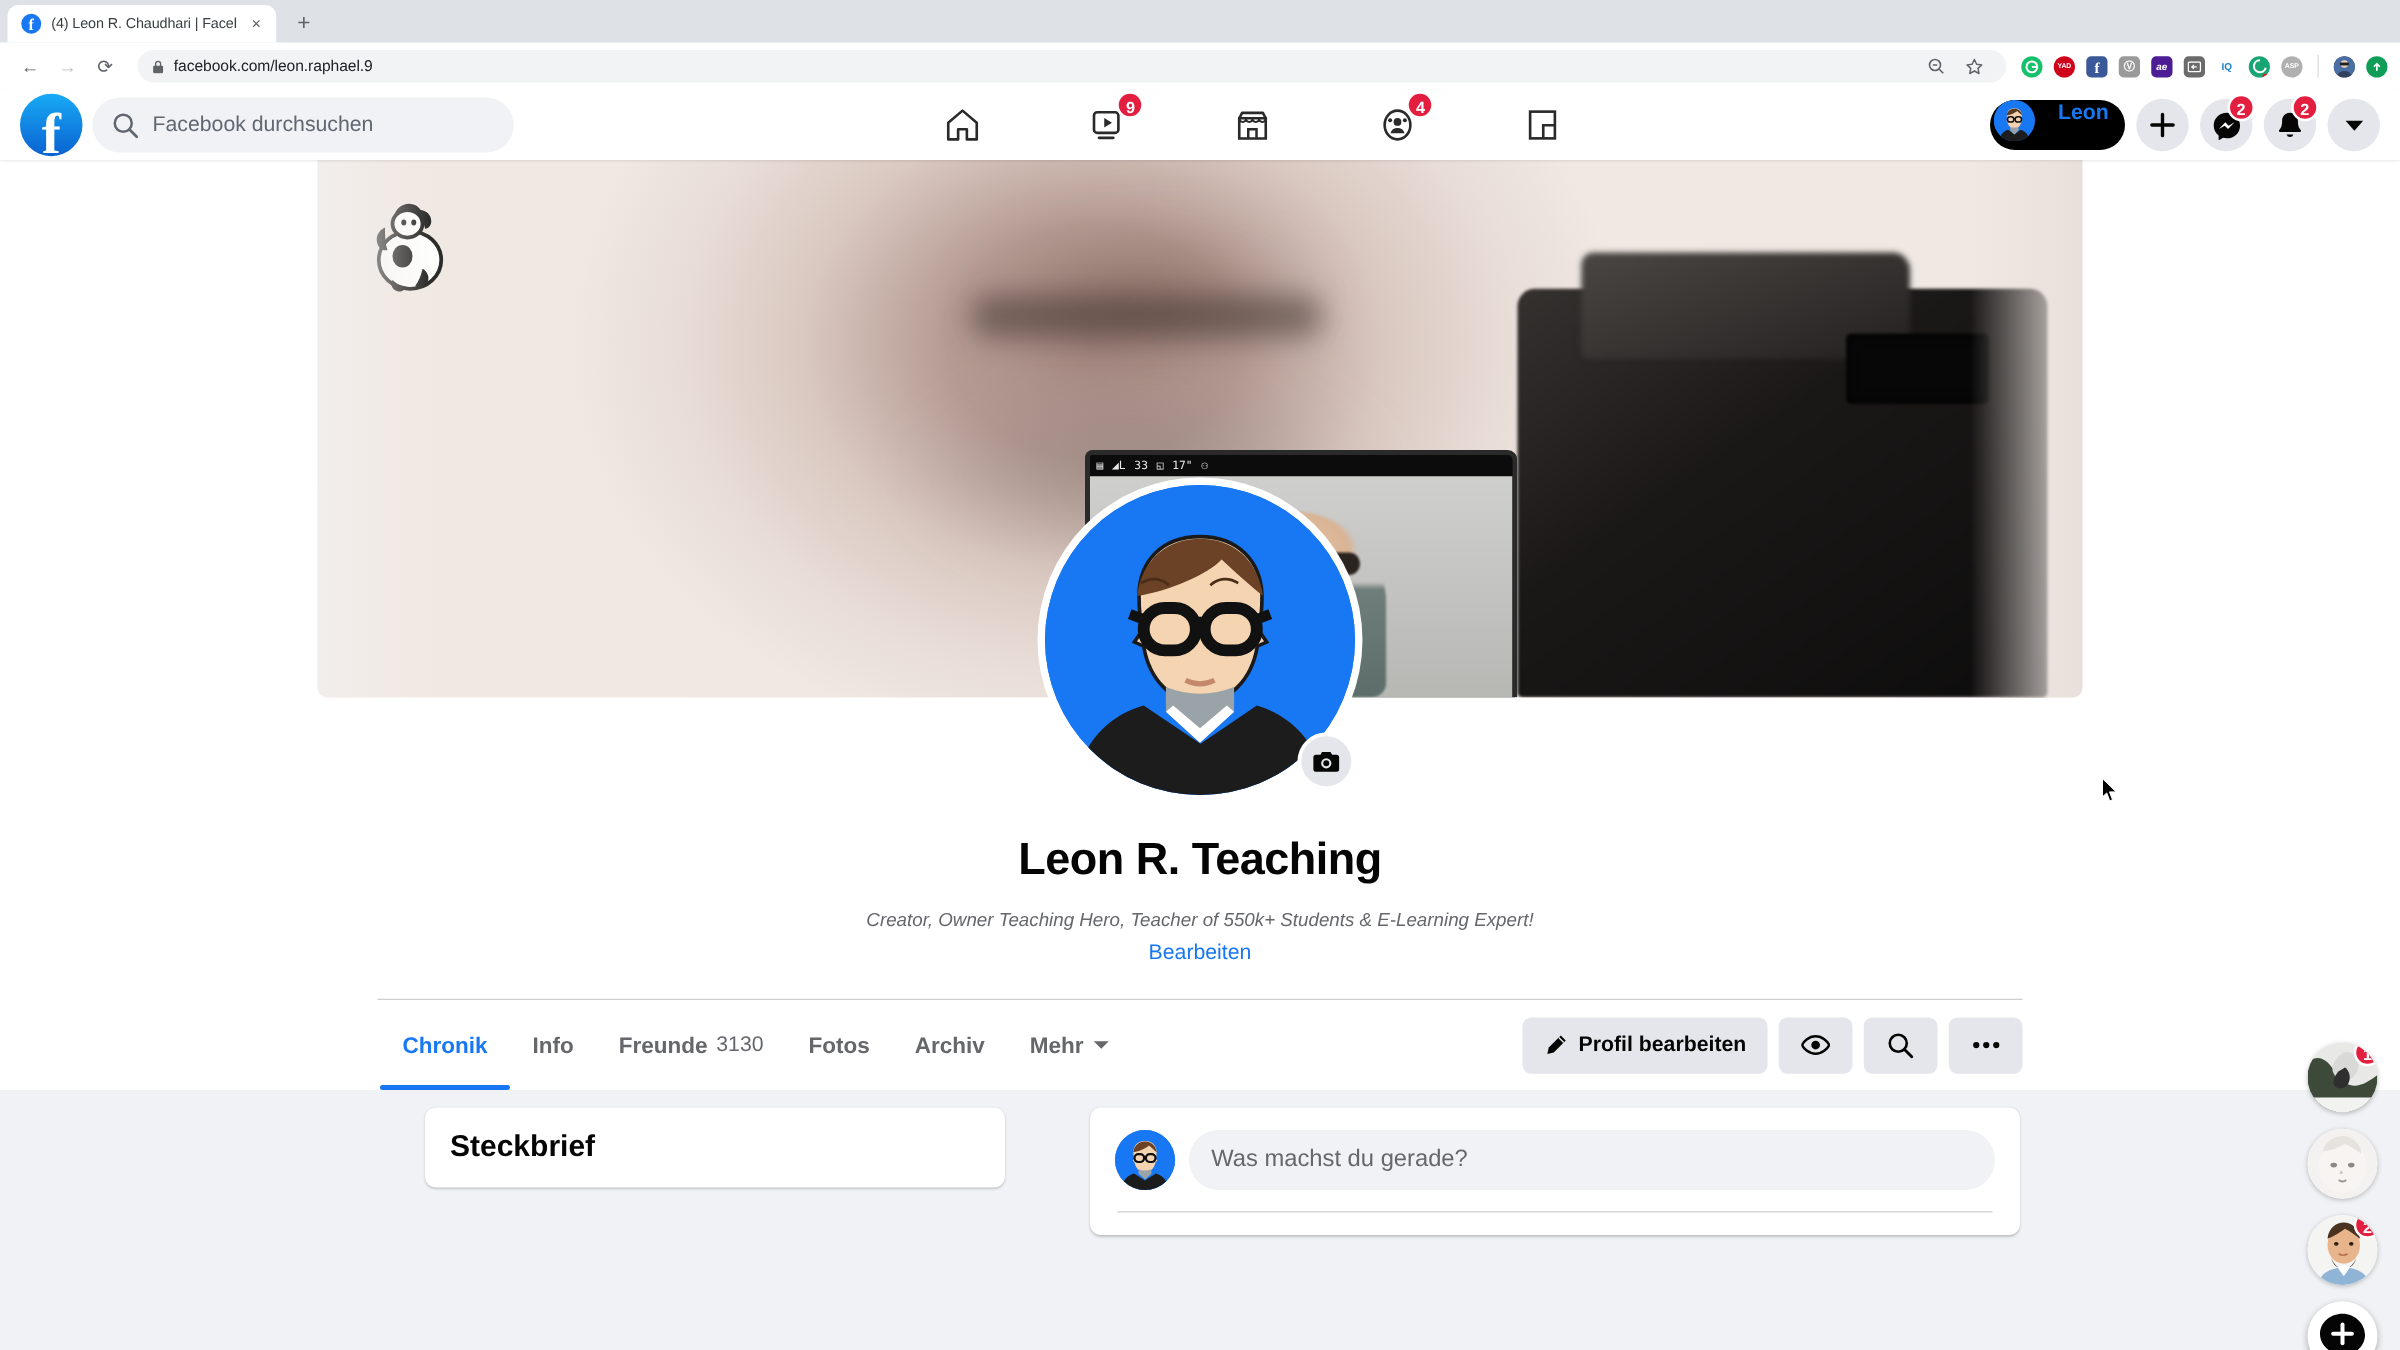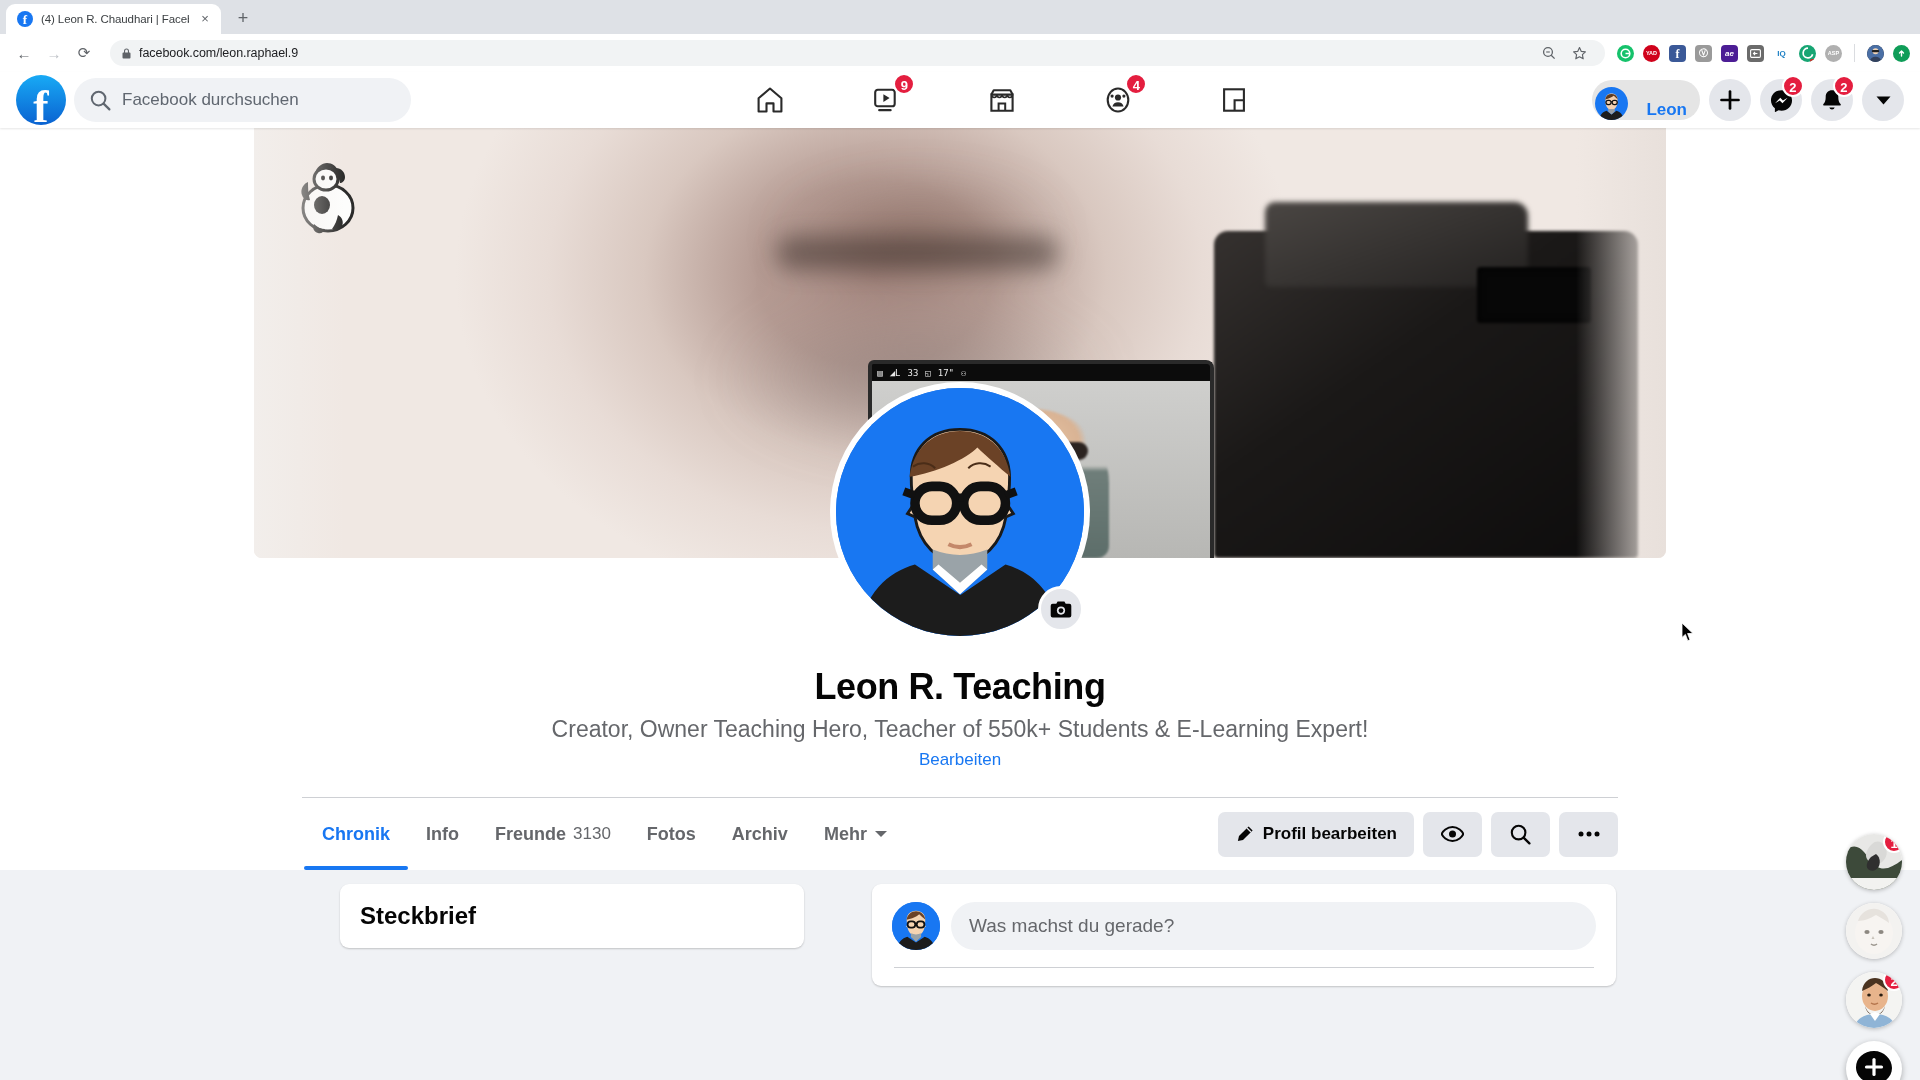--- a/index.html
+++ b/index.html
@@ -113,23 +113,23 @@
   .nav-badge {
     position: absolute; background: #e41e3f; color: #fff;
     border-radius: 11px; min-width: 22px; height: 22px;
     font-size: 13px; font-weight: 600; line-height: 22px;
     text-align: center; padding: 0 5px;
     top: 1px; left: 57%;
     border: 2px solid #fff;
   }
   .fb-nav-right { display: flex; align-items: center; gap: 9px; flex: 0 0 auto; }
   .acct-pill {
-    display: flex; align-items: flex-end; gap: 18px;
+    display: flex; align-items: flex-start; gap: 18px;
     height: 40px; padding: 0 13px 0 3px;
-    border-radius: 20px; background: #e5e5e5; cursor: pointer;
+    border-radius: 20px; background: #000000; cursor: pointer;
   }
   .acct-pill .avatar-28 {
     width: 33px; height: 33px; border-radius: 50%;
     overflow: hidden; flex: 0 0 33px;
   }
   .acct-name { font-size: 17px; font-weight: 600; color: #1877f2; }
   .icon-circle {
     width: 42px; height: 42px; border-radius: 50%;
     background: #e4e6eb; display: flex;
     align-items: center; justify-content: center;
@@ -256,21 +256,21 @@
     cursor: pointer; z-index: 3;
   }
 
   
   .identity { padding-top: 108px; text-align: center; }
   .profile-name {
     font-size: 36px; font-weight: 700; color: #050505;
     letter-spacing: -.4px;
   }
   .profile-bio {
-    font-size: 23px; color: #65676b; margin-top: 8px;
+    font-size: 15px; color: #65676b; margin-top: 20px; font-style: italic;
   }
   .profile-bio-edit {
     font-size: 17px; color: #1877f2; margin-top: 7px;
     font-weight: 400; cursor: pointer;
   }
   .divider {
     max-width: 1316px; margin: 27px auto 0;
     height: 1px; background: #ced0d4;
   }
 

